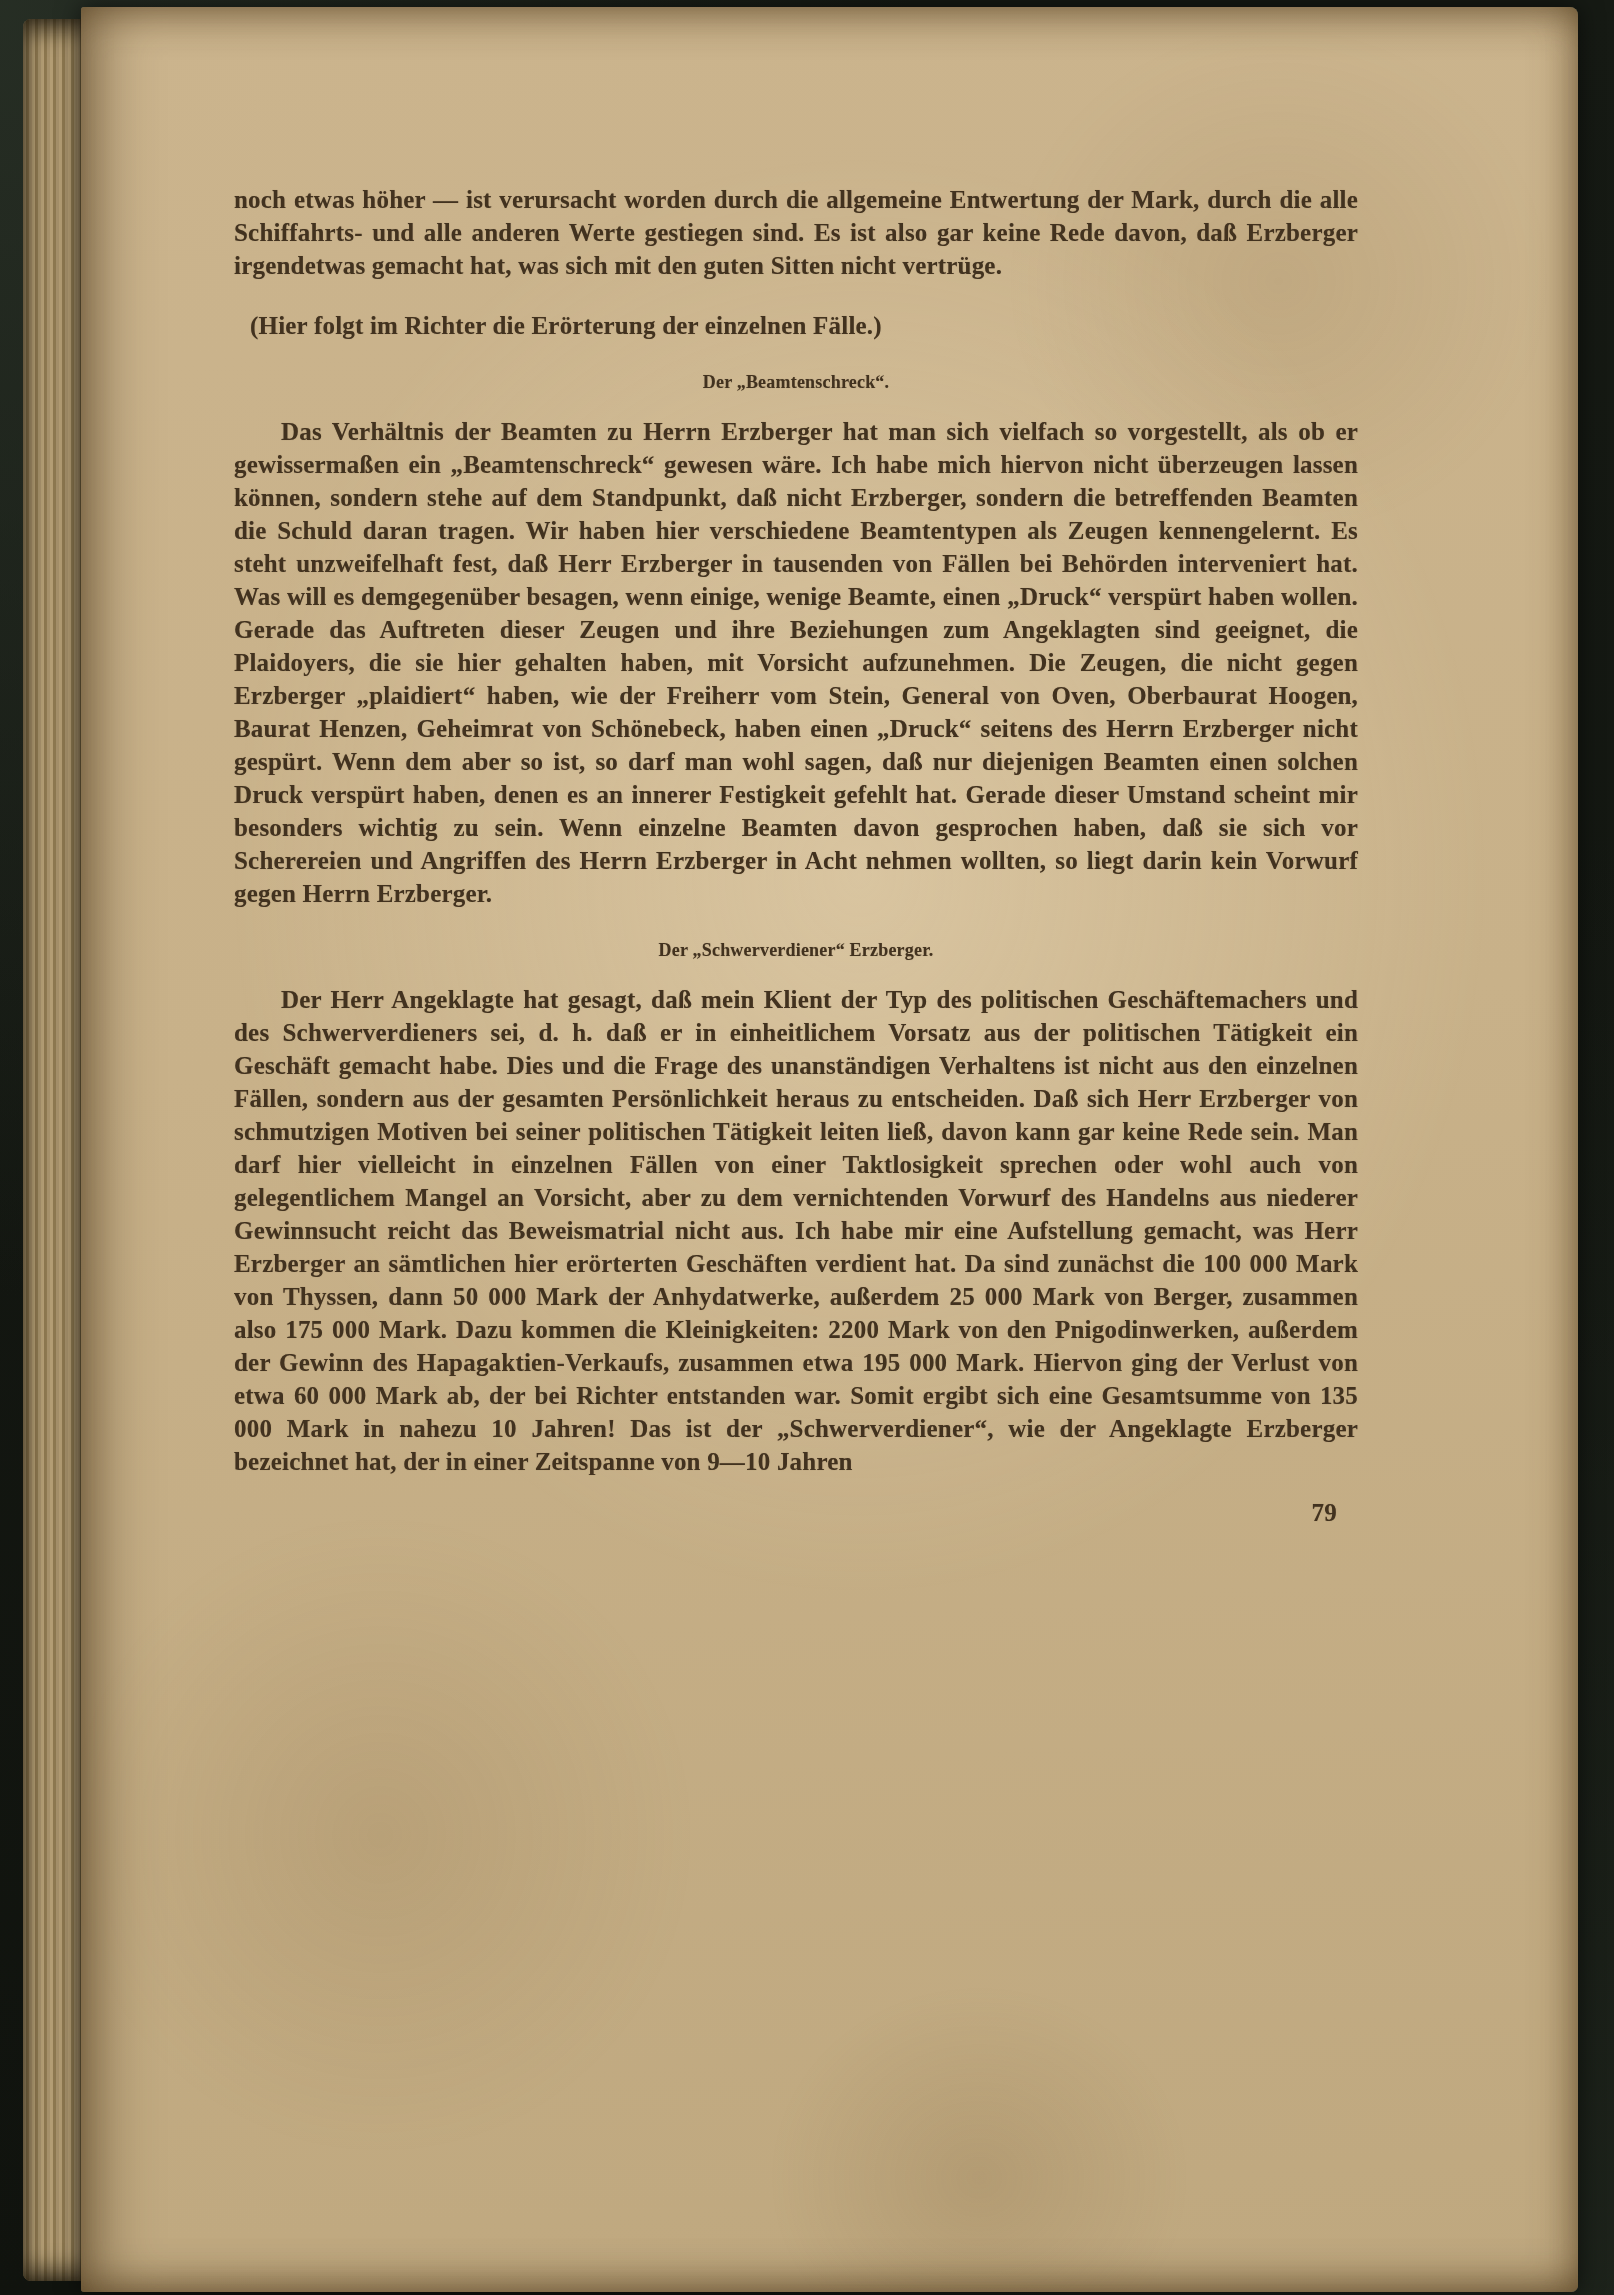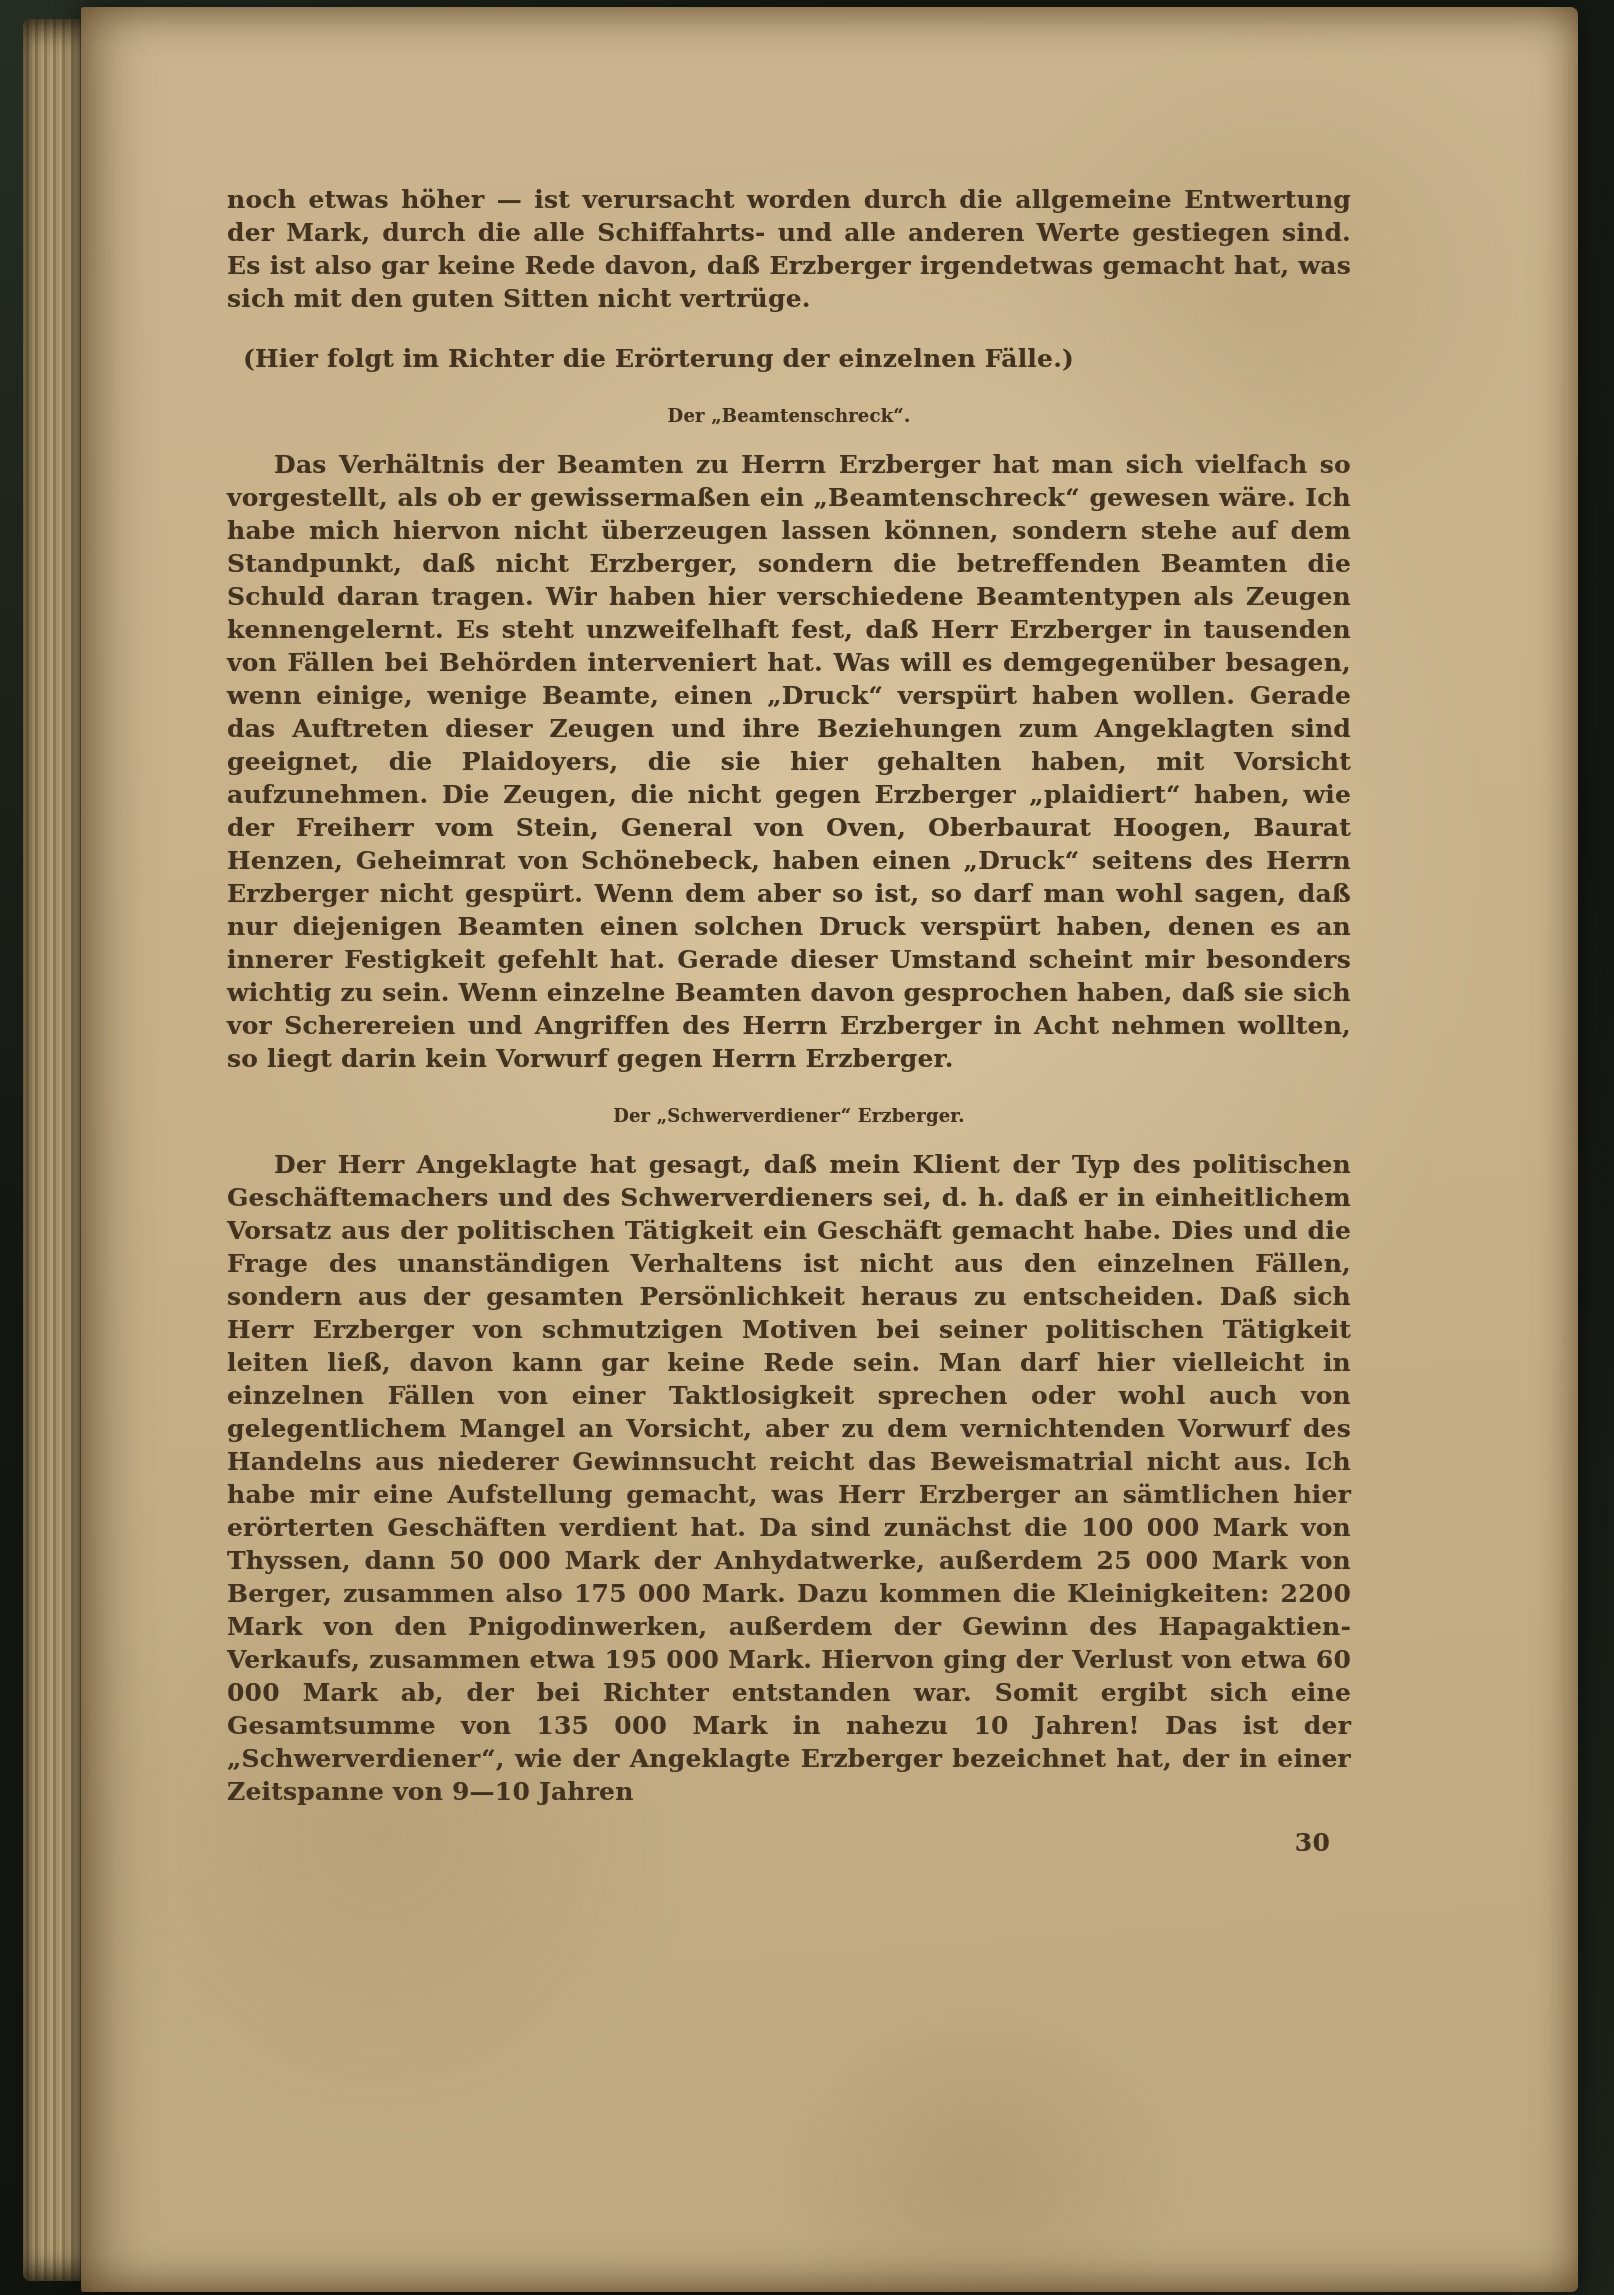--- a/index.html
+++ b/index.html
@@ -52,30 +52,31 @@
       linear-gradient(176deg, #cbb48d 0%, #c8b189 45%, #bfa87f 100%);
     box-shadow:
       inset 34px 0 56px -14.5px rgba(70,50,22,0.50),
       inset -21px 0 44px -16px rgba(80,58,26,0.45),
       inset 0 21px 40px -16px rgba(80,58,26,0.45),
       inset 0 -21px 40px -16px rgba(70,50,22,0.50),
       0 0 24px rgba(0,0,0,0.6);
   }
   .text-block {
     position: absolute;
-    left: 146px;
+    left: 153px;
     top: 176px;
     width: 1124px;
     color: #42321f;
     font-size: 25px;
     line-height: 33px;
     font-weight: bold;
     text-align: justify;
     letter-spacing: 0.2px;
     text-shadow: 0 0 0.8px rgba(66,50,31,0.35);
+    font-family: Liberation Serif, serif;
   }
   .para {
     margin: 0;
     text-indent: 47px;
   }
   .para.no-indent {
     text-indent: 0;
   }
   .note {
     margin: 27.4px 0 24px 0;
@@ -111,19 +112,19 @@
       <p class="note">(Hier folgt im Richter die Erörterung der einzelnen Fälle.)</p>
 
       <h2 class="heading">Der „Beamtenschreck“.</h2>
 
       <p class="para">Das Verhältnis der Beamten zu Herrn Erzberger hat man sich vielfach so vorgestellt, als ob er gewissermaßen ein „Beamtenschreck“ gewesen wäre. Ich habe mich hiervon nicht überzeugen lassen können, sondern stehe auf dem Standpunkt, daß nicht Erzberger, sondern die betreffenden Beamten die Schuld daran tragen. Wir haben hier verschiedene Beamtentypen als Zeugen kennengelernt. Es steht unzweifelhaft fest, daß Herr Erzberger in tausenden von Fällen bei Behörden interveniert hat. Was will es demgegenüber besagen, wenn einige, wenige Beamte, einen „Druck“ verspürt haben wollen. Gerade das Auftreten dieser Zeugen und ihre Beziehungen zum Angeklagten sind geeignet, die Plaidoyers, die sie hier gehalten haben, mit Vorsicht aufzunehmen. Die Zeugen, die nicht gegen Erzberger „plaidiert“ haben, wie der Freiherr vom Stein, General von Oven, Oberbaurat Hoogen, Baurat Henzen, Geheimrat von Schönebeck, haben einen „Druck“ seitens des Herrn Erzberger nicht gespürt. Wenn dem aber so ist, so darf man wohl sagen, daß nur diejenigen Beamten einen solchen Druck verspürt haben, denen es an innerer Festigkeit gefehlt hat. Gerade dieser Umstand scheint mir besonders wichtig zu sein. Wenn einzelne Beamten davon gesprochen haben, daß sie sich vor Scherereien und Angriffen des Herrn Erzberger in Acht nehmen wollten, so liegt darin kein Vorwurf gegen Herrn Erzberger.</p>
 
       <h2 class="heading">Der „Schwerverdiener“ Erzberger.</h2>
 
       <p class="para">Der Herr Angeklagte hat gesagt, daß mein Klient der Typ des politischen Geschäftemachers und des Schwerverdieners sei, d. h. daß er in einheitlichem Vorsatz aus der politischen Tätigkeit ein Geschäft gemacht habe. Dies und die Frage des unanständigen Verhaltens ist nicht aus den einzelnen Fällen, sondern aus der gesamten Persönlichkeit heraus zu entscheiden. Daß sich Herr Erzberger von schmutzigen Motiven bei seiner politischen Tätigkeit leiten ließ, davon kann gar keine Rede sein. Man darf hier vielleicht in einzelnen Fällen von einer Taktlosigkeit sprechen oder wohl auch von gelegentlichem Mangel an Vorsicht, aber zu dem vernichtenden Vorwurf des Handelns aus niederer Gewinnsucht reicht das Beweismatrial nicht aus. Ich habe mir eine Aufstellung gemacht, was Herr Erzberger an sämtlichen hier erörterten Geschäften verdient hat. Da sind zunächst die 100 000 Mark von Thyssen, dann 50 000 Mark der Anhydatwerke, außerdem 25 000 Mark von Berger, zusammen also 175 000 Mark. Dazu kommen die Kleinigkeiten: 2200 Mark von den Pnigodinwerken, außerdem der Gewinn des Hapagaktien-Verkaufs, zusammen etwa 195 000 Mark. Hiervon ging der Verlust von etwa 60 000 Mark ab, der bei Richter entstanden war. Somit ergibt sich eine Gesamtsumme von 135 000 Mark in nahezu 10 Jahren! Das ist der „Schwerverdiener“, wie der Angeklagte Erzberger bezeichnet hat, der in einer Zeitspanne von 9—10 Jahren</p>
 
-      <div class="page-number">30</div>
+      <div class="page-number">79</div>
 
     </div>
   </div>
 
 </div>
 
 
 </body></html>

